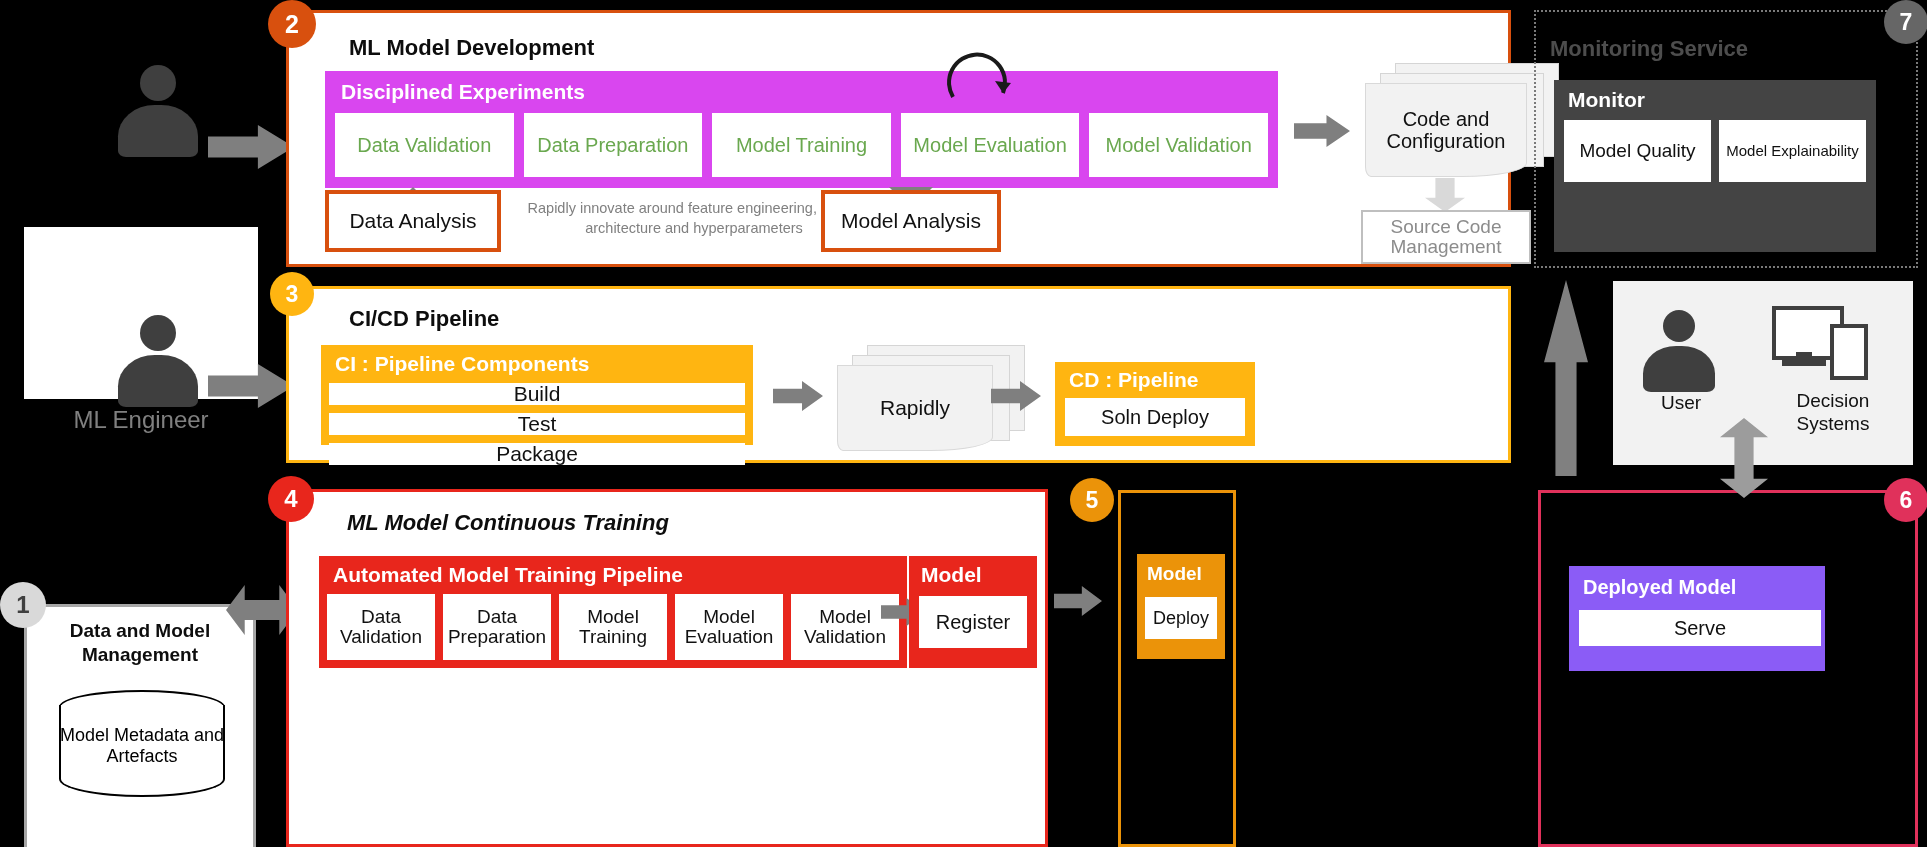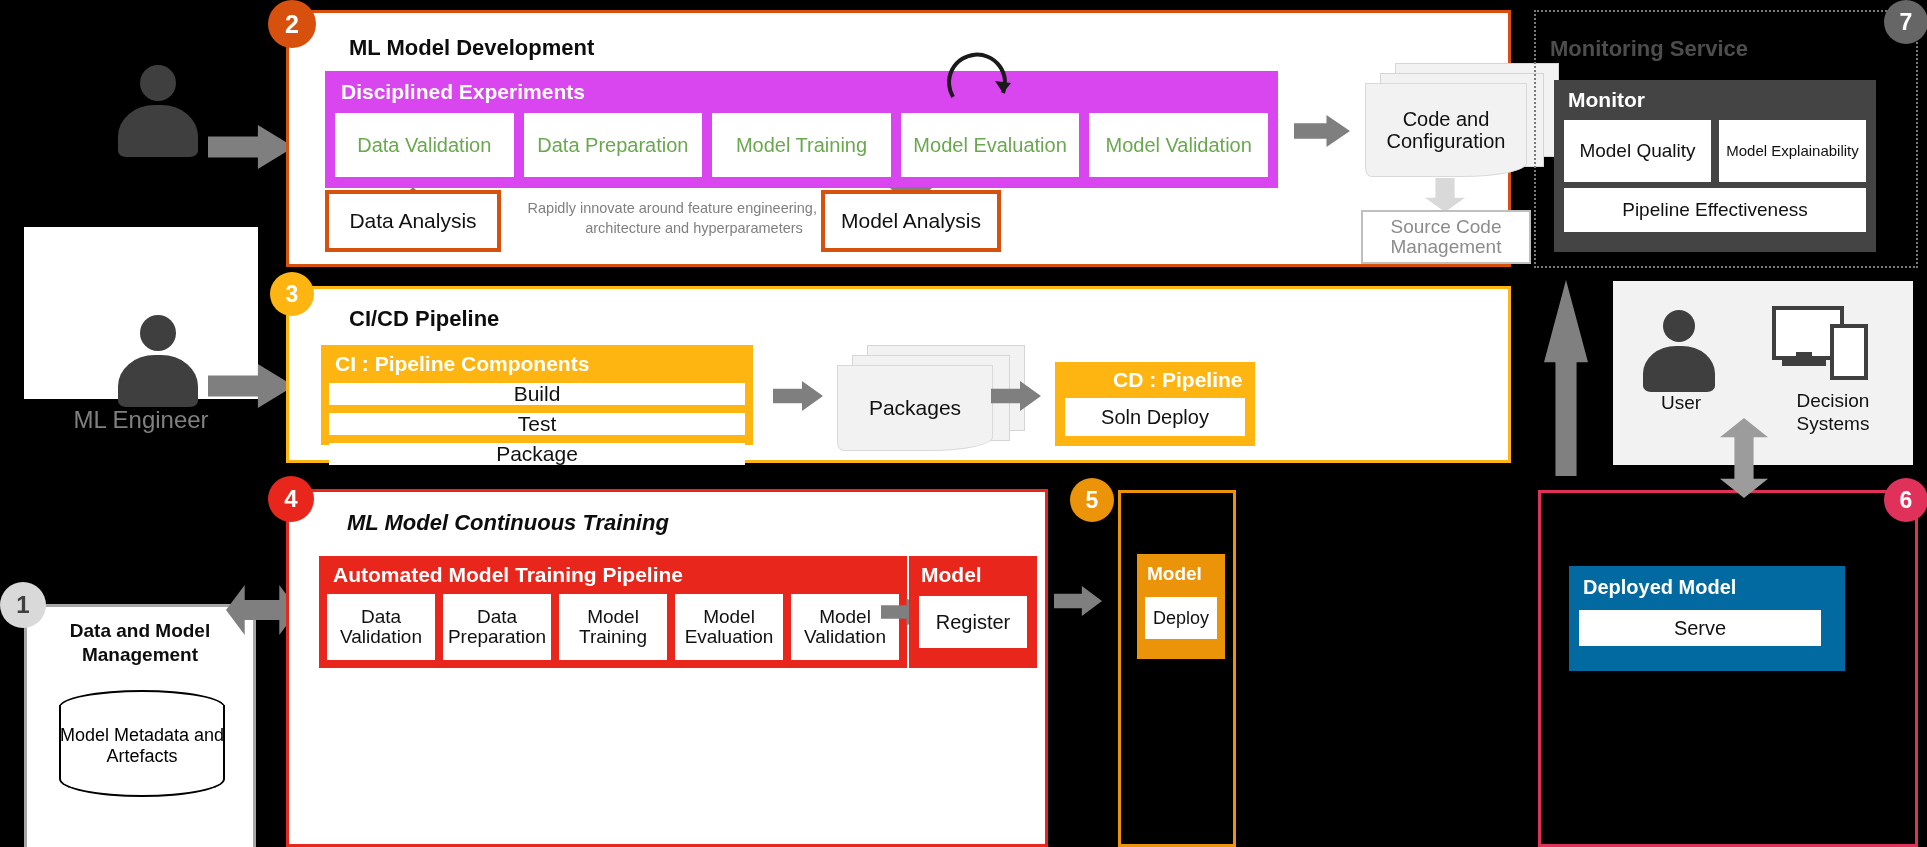--- a/index.html
+++ b/index.html
@@ -149,27 +149,27 @@
       <div class="wbox" style="flex:1;font-size:21px;color:#111;">Test</div>
       <div class="wbox" style="flex:1;font-size:21px;color:#111;">Package</div>
     </div>
   </div>
 
   <div class="ga" style="left:484px;top:92px;width:50px;height:30px;"></div>
 
   <div class="docstack" style="left:548px;top:56px;width:188px;height:112px;">
     <div class="sheet" style="left:30px;top:0;width:156px;height:84px;"></div>
     <div class="sheet" style="left:15px;top:10px;width:156px;height:84px;"></div>
-    <div class="front abs" style="left:0;top:20px;width:156px;height:86px;font-size:21px;color:#111;">Packages</div>
+    <div class="front abs" style="left:0;top:20px;width:156px;height:86px;font-size:21px;color:#111;">Rapidly</div>
   </div>
 
   <div class="ga" style="left:702px;top:92px;width:50px;height:30px;"></div>
 
   <div class="abs" style="left:766px;top:73px;width:200px;height:84px;background:#ffb511;">
-    <div class="abs band-title" style="left:14px;top:6px;font-size:21px;margin-left:44px;">CD : Pipeline</div>
+    <div class="abs band-title" style="left:14px;top:6px;font-size:21px;">CD : Pipeline</div>
     <div class="abs wbox" style="left:10px;top:36px;width:180px;height:38px;font-size:20px;color:#111;">Soln Deploy</div>
   </div>
 </div>
 <div class="badge" style="left:270px;top:272px;width:44px;height:44px;background:#ffb511;font-size:23px;">3</div>
 
 <div class="abs panel" style="left:286px;top:489px;width:762px;height:358px;border:3px solid #e8261c;">
   <div class="abs panel-title" style="left:58px;top:18px;font-size:22px;font-style:italic;">ML Model Continuous Training</div>
 
   <div class="abs" style="left:30px;top:64px;width:588px;height:112px;background:#e8261c;">
     <div class="abs band-title" style="left:14px;top:7px;font-size:21px;">Automated Model Training Pipeline</div>
@@ -195,37 +195,36 @@
 
 <div class="abs" style="left:1118px;top:490px;width:118px;height:357px;border:3px solid #eb9309;">
   <div class="abs" style="left:16px;top:61px;width:88px;height:105px;background:#eb9309;">
     <div class="abs band-title" style="left:10px;top:9px;font-size:19px;">Model</div>
     <div class="abs wbox" style="left:8px;top:43px;width:72px;height:42px;font-size:18px;color:#111;">Deploy</div>
   </div>
 </div>
 <div class="badge" style="left:1070px;top:478px;width:44px;height:44px;background:#eb9309;font-size:23px;">5</div>
 
 <div class="abs" style="left:1538px;top:490px;width:380px;height:357px;border:3px solid #e0315b;">
-  <div class="abs" style="left:28px;top:73px;width:276px;height:105px;background:#0369a1;">
+  <div class="abs" style="left:28px;top:73px;width:256px;height:105px;background:#8b5cf6;">
     <div class="abs band-title" style="left:14px;top:10px;font-size:20px;">Deployed Model</div>
     <div class="abs wbox" style="left:10px;top:44px;width:242px;height:36px;font-size:20px;color:#111;">Serve</div>
   </div>
 </div>
 <div class="badge" style="left:1884px;top:478px;width:44px;height:44px;background:#e0315b;font-size:23px;">6</div>
 
 <div class="abs" style="left:1534px;top:10px;width:384px;height:258px;border:2px dotted #7a7a7a;">
   <div class="abs" style="left:14px;top:24px;font-size:22px;font-weight:bold;color:#4d4d4d;">Monitoring Service</div>
 
   <div class="abs" style="left:18px;top:68px;width:322px;height:172px;background:#444444;">
     <div class="abs band-title" style="left:14px;top:8px;font-size:21px;">Monitor</div>
     <div class="abs" style="left:10px;top:40px;width:302px;height:62px;display:flex;gap:8px;">
       <div class="wbox" style="flex:1;font-size:19px;color:#111;">Model Quality</div>
       <div class="wbox" style="flex:1;font-size:15px;color:#111;">Model Explainability</div>
     </div>
-    <div class="abs wbox" style="left:10px;top:108px;width:302px;height:44px;font-size:19px;color:#111;">Pipeline Effectiveness</div>
   </div>
 </div>
 <div class="badge" style="left:1884px;top:0px;width:44px;height:44px;background:#666666;font-size:23px;">7</div>
 
 <div class="abs" style="left:1613px;top:281px;width:300px;height:184px;background:#f2f2f2;"></div>
 
 <div class="person" style="left:1643px;top:310px;width:72px;height:82px;">
   <div class="head" style="left:20px;top:0;width:32px;height:32px;"></div>
   <div class="body" style="left:0;top:36px;width:72px;height:46px;"></div>
 </div>

